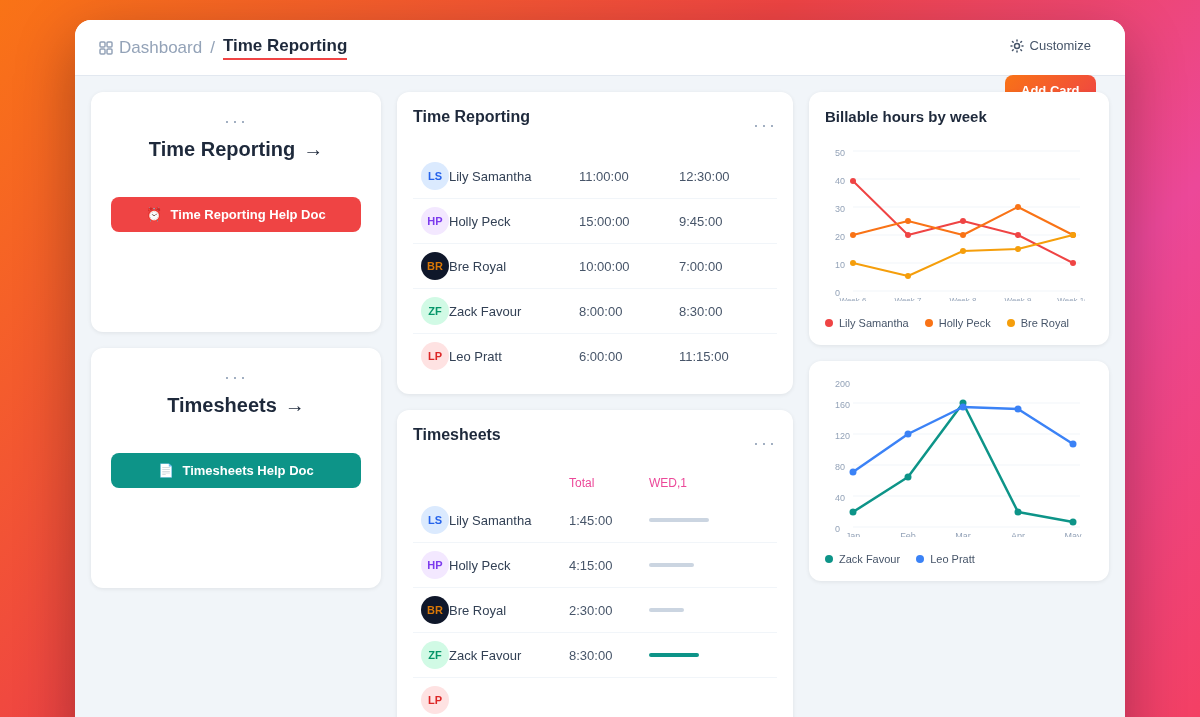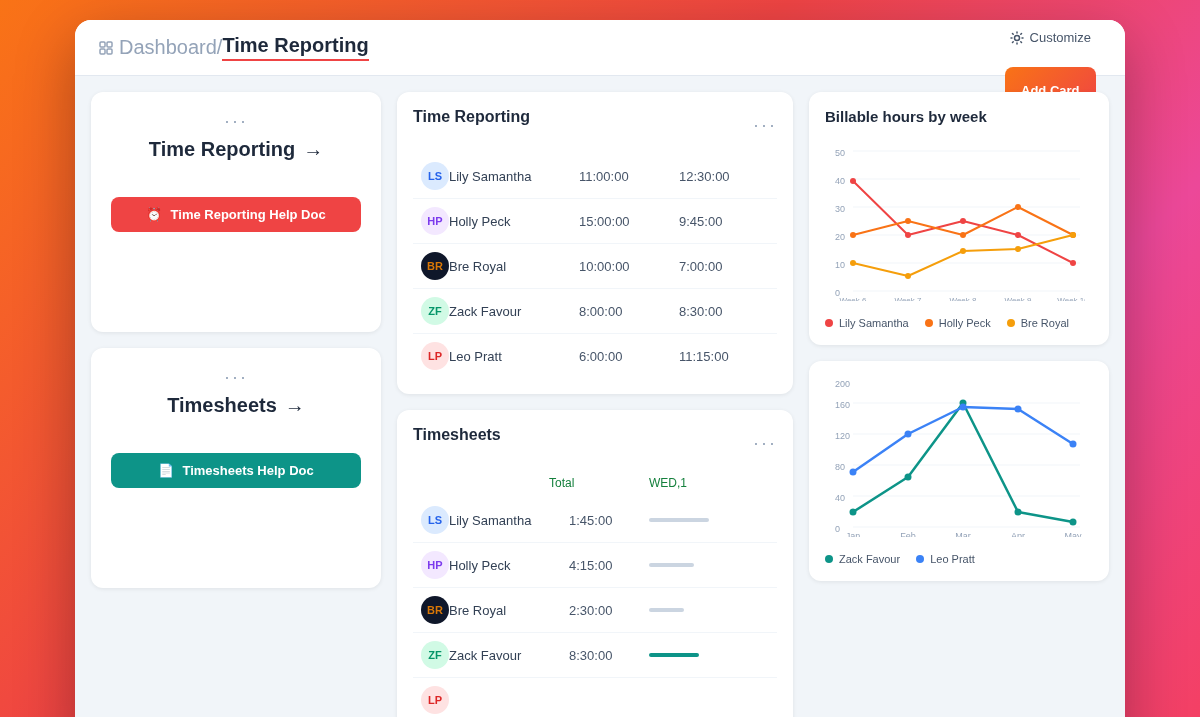--- a/index.html
+++ b/index.html
@@ -26,21 +26,22 @@
       padding: 0 24px;
       display: flex;
       align-items: center;
       justify-content: space-between;
       height: 56px;
       border-bottom: 1px solid #e2e8f0;
     }
     .breadcrumb {
       display: flex;
       align-items: center;
-      font-size: 20px;
+      gap: 8px;
+      font-size: 17px;
     }
     .breadcrumb-dashboard {
       color: #94a3b8;
       display: flex;
       align-items: center;
       gap: 6px;
     }
     .breadcrumb-sep { color: #94a3b8; }
     .breadcrumb-current {
       color: #1e293b;
@@ -64,21 +65,21 @@
       border: none;
       cursor: pointer;
       padding: 6px 10px;
       border-radius: 6px;
     }
     .add-card-btn {
       background: linear-gradient(135deg, #f97316, #ef4444);
       color: white;
       border: none;
       border-radius: 8px;
-      padding: 16px 16px;
+      padding: 8px 16px;
       font-size: 13px;
       font-weight: 600;
       cursor: pointer;
     }
     
     .main-grid {
       display: grid;
       grid-template-columns: 290px 1fr 300px;
       gap: 16px;
       padding: 16px;
@@ -243,23 +244,22 @@
       display: flex;
       justify-content: space-between;
       align-items: center;
       margin-bottom: 12px;
     }
     .ts-table-header {
       display: grid;
       grid-template-columns: 1fr 80px 120px;
       padding: 4px 8px;
       font-size: 12px;
-      color: #15803d;
+      color: #ec4899;
       margin-bottom: 4px;
-      gap: 20px;
     }
     .ts-table-row {
       display: grid;
       grid-template-columns: 1fr 80px 120px;
       padding: 8px;
       align-items: center;
       border-bottom: 1px solid #f1f5f9;
       font-size: 13px;
     }
   </style>

